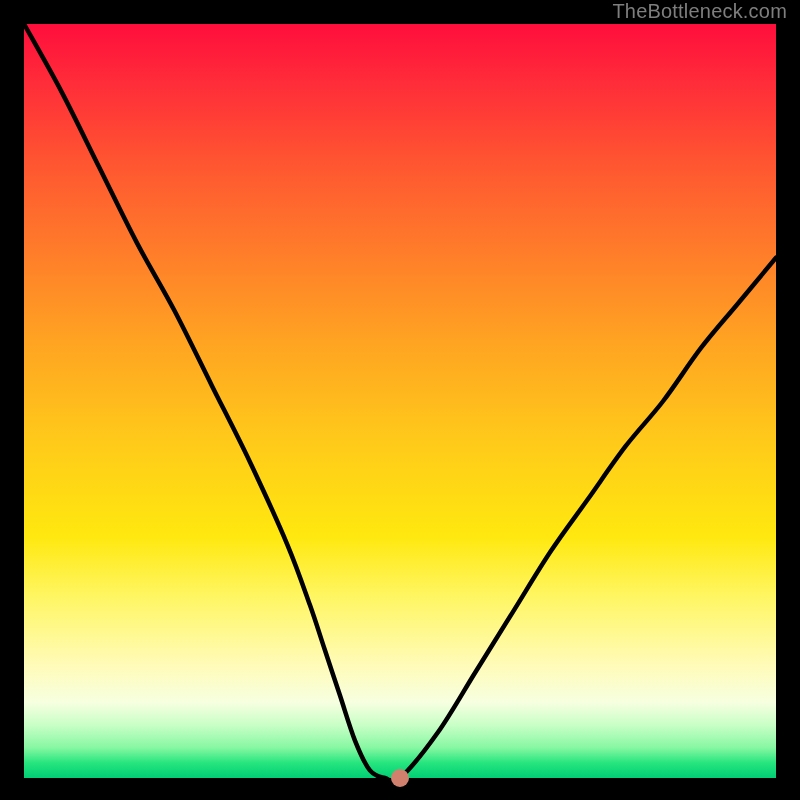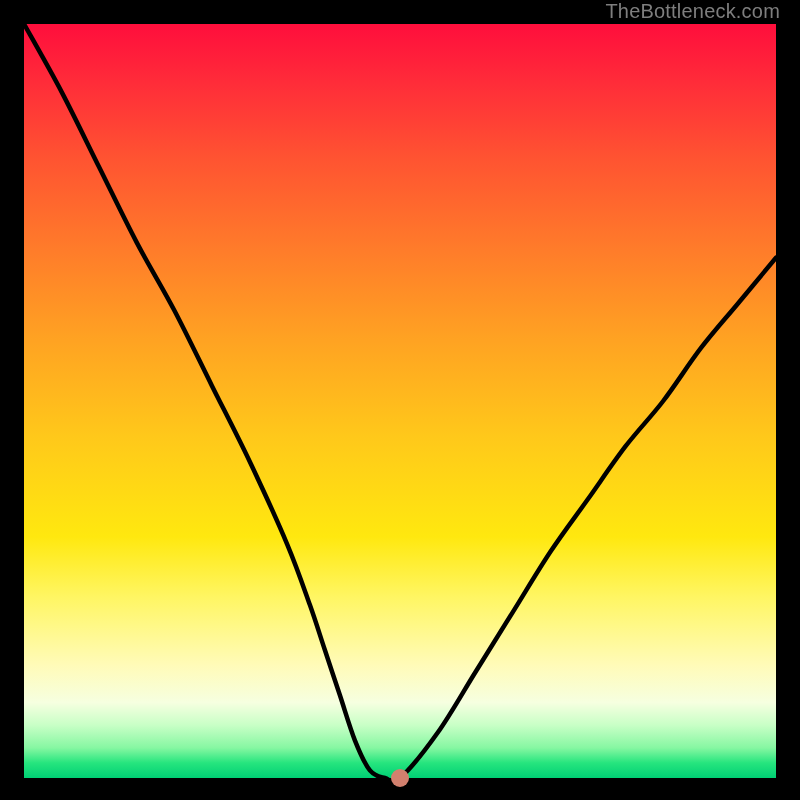--- a/index.html
+++ b/index.html
@@ -37,21 +37,21 @@
       #f6ffe0 90%,
       #c8ffc6 93%,
       #86f7a2 96%,
       #26e57e 98%,
       #00cf74 100%
     );
   }
   .watermark {
     position: absolute;
     top: 0;
-    right: 20px;
+    right: 13px;
     color: #7e7e7e;
     font-size: 20px;
     font-weight: 500;
     letter-spacing: 0.2px;
     user-select: none;
   }
   svg.curve {
     position: absolute;
     left: 0;
     top: 0;

